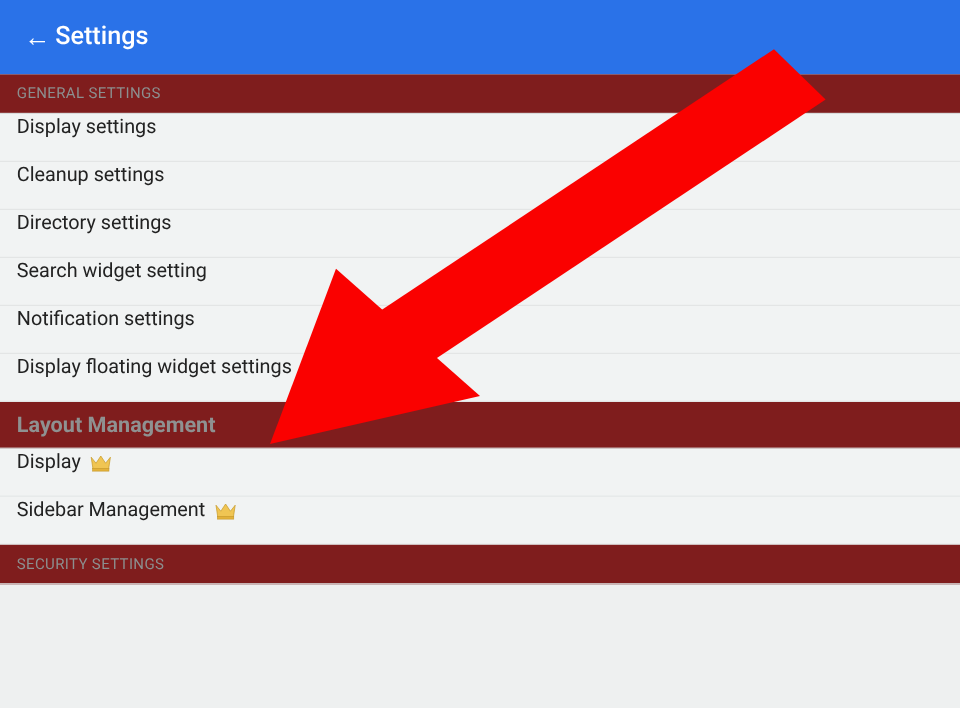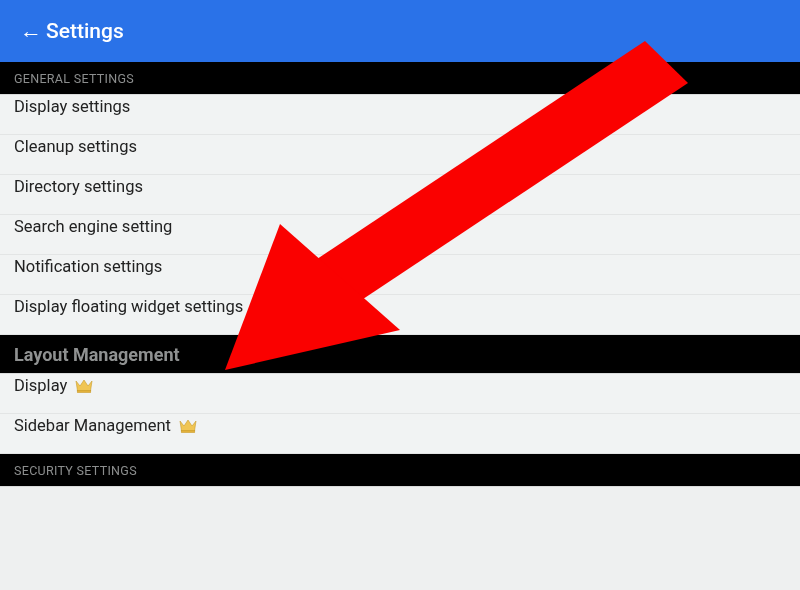--- a/index.html
+++ b/index.html
@@ -22,21 +22,21 @@
       font-size: 22px;
       cursor: pointer;
       padding: 6px 4px;
     }
     .header-title {
       color: #fff;
       font-size: 21px;
       font-weight: 500;
     }
     .section-header {
-      background: #000000;
+      background: #7f1d1d;
       color: #8c8e8e;
       font-size: 12.5px;
       letter-spacing: 0.3px;
       padding: 9px 14px 8px;
       border-bottom: 1px solid #d9dbdb;
     }
     .section-header.lower {
       font-size: 18px;
       color: #8f9191;
       letter-spacing: 0;
@@ -80,21 +80,21 @@
 <div class="list-item">
   <span>Display settings</span>
 </div>
 <div class="list-item">
   <span>Cleanup settings</span>
 </div>
 <div class="list-item">
   <span>Directory settings</span>
 </div>
 <div class="list-item">
-  <span>Search engine setting</span>
+  <span>Search widget setting</span>
 </div>
 <div class="list-item">
   <span>Notification settings</span>
 </div>
 <div class="list-item">
   <span>Display floating widget settings</span>
 </div>
 
 <div class="section-header lower">Layout Management</div>
 

